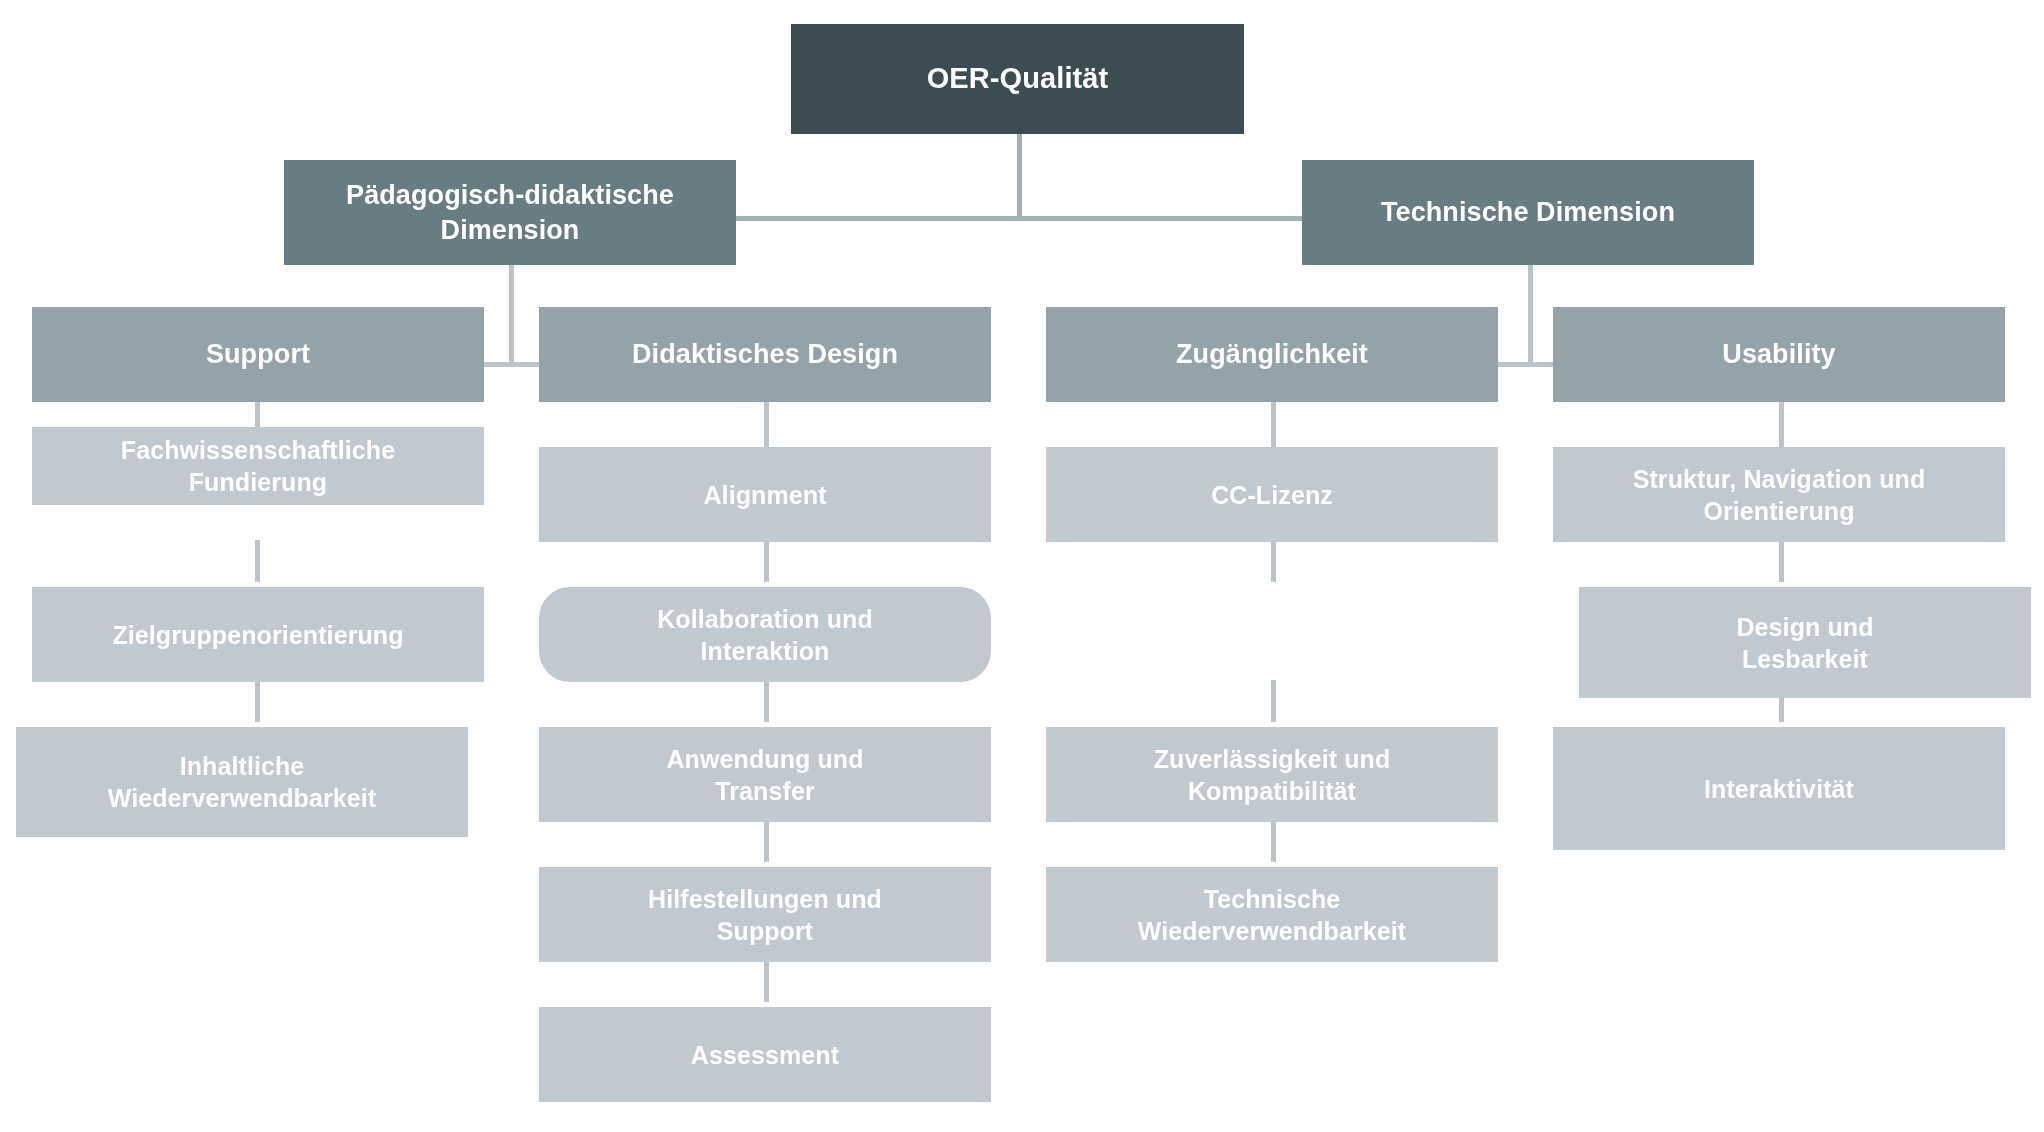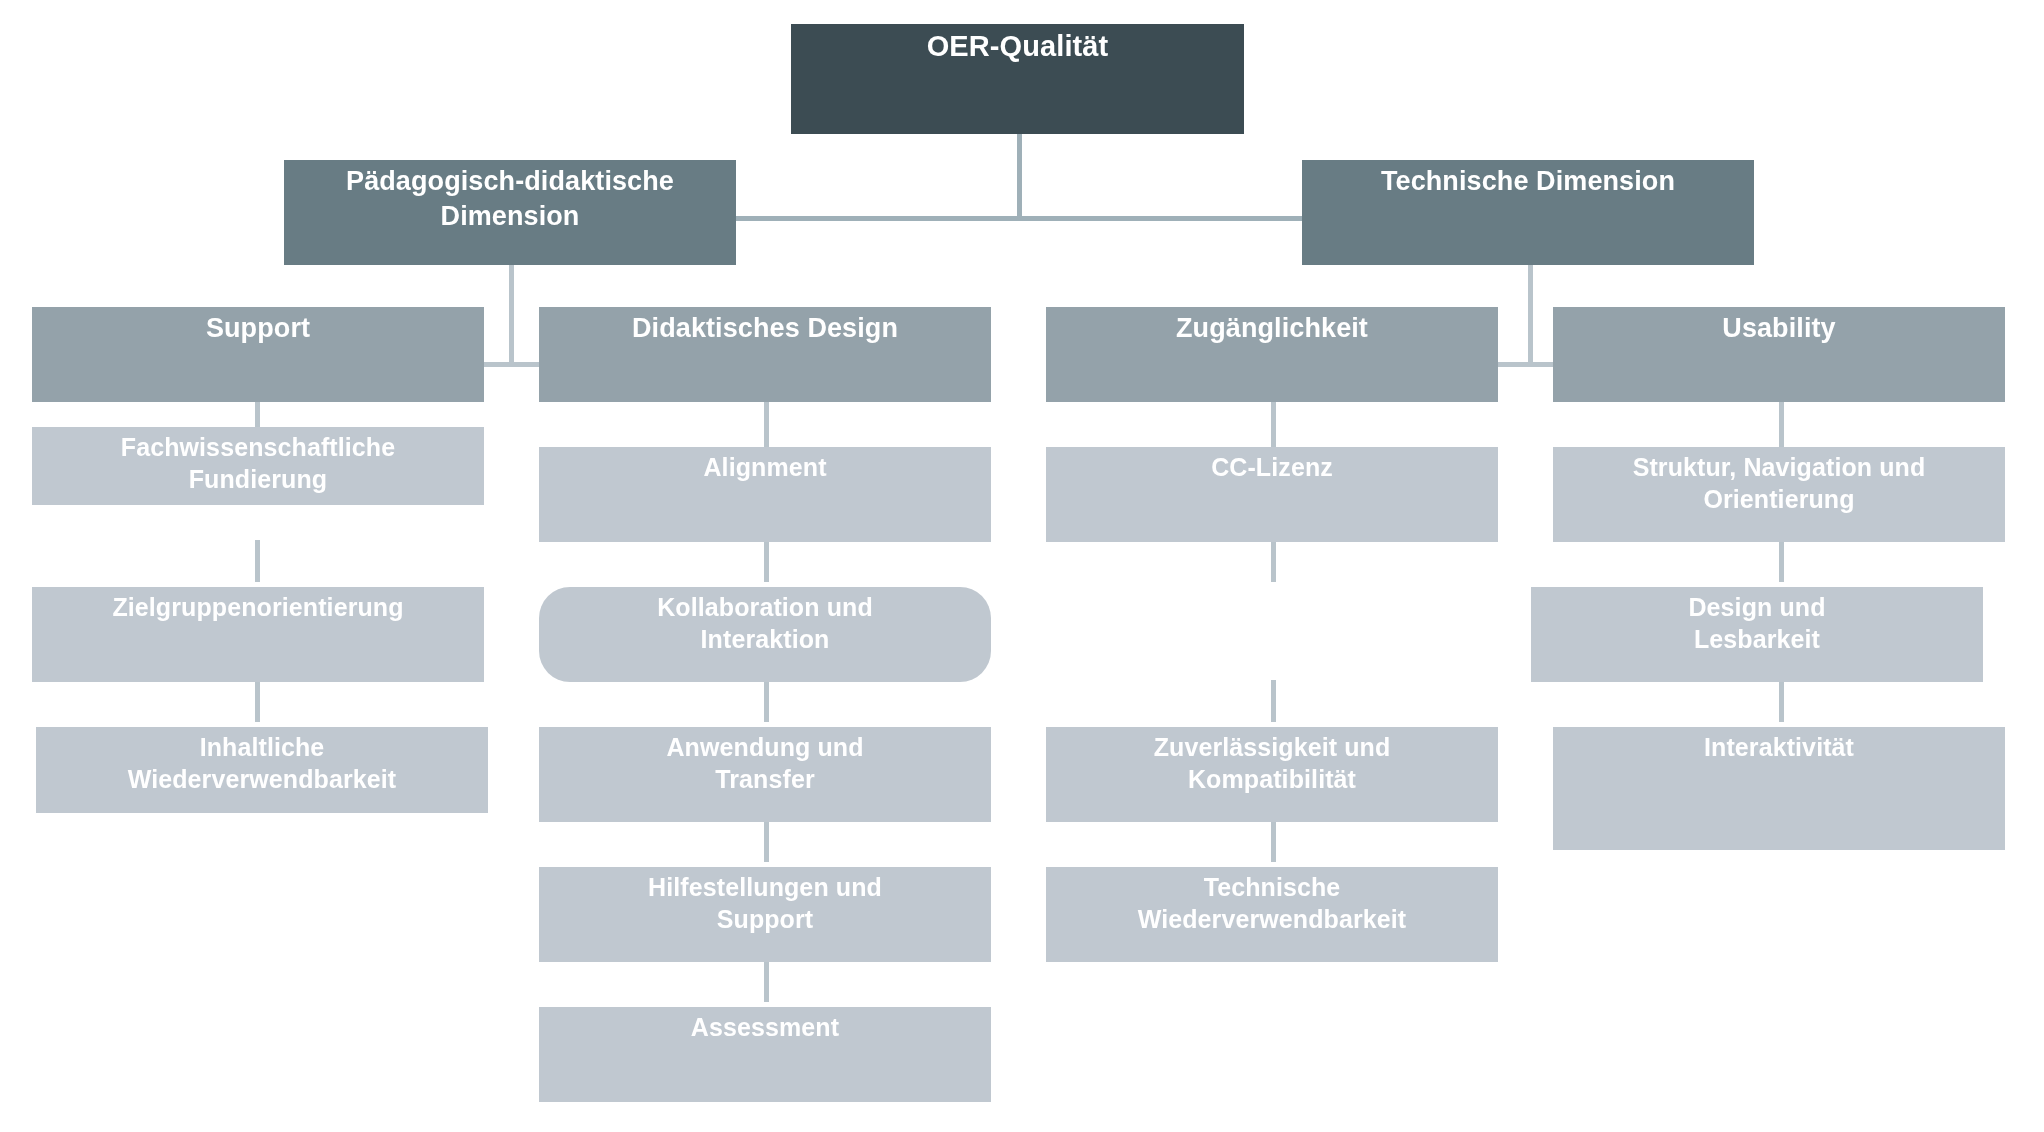--- a/index.html
+++ b/index.html
@@ -18,21 +18,21 @@
     width: 2044px;
     height: 1132px;
     background: #ffffff;
   }
 
   
   .node {
     position: absolute;
     box-sizing: border-box;
     display: flex;
-    align-items: flex-start;
+    align-items: center;
     justify-content: center;
     text-align: center;
     color: #ffffff;
     font-weight: bold;
     line-height: 1.28;
     padding: 4px 10px;
     letter-spacing: 0.1px;
   }
   .node .label {
     display: block;
@@ -117,21 +117,21 @@
     <span class="label">Usability</span>
   </div>
 
   <div class="node lvl-leaf" style="left:32px; top:427px; width:452px; height:78px;">
     <span class="label">Fachwissenschaftliche
 Fundierung</span>
   </div>
   <div class="node lvl-leaf" style="left:32px; top:587px; width:452px; height:95px;">
     <span class="label">Zielgruppenorientierung</span>
   </div>
-  <div class="node lvl-leaf" style="left:36px; top:727px; width:452px; height:86px;">
+  <div class="node lvl-leaf" style="left:16px; top:727px; width:452px; height:110px;">
     <span class="label">Inhaltliche
 Wiederverwendbarkeit</span>
   </div>
 
   <div class="node lvl-leaf" style="left:539px; top:447px; width:452px; height:95px;">
     <span class="label">Alignment</span>
   </div>
   <div class="node lvl-leaf" style="left:539px; top:587px; width:452px; height:95px;border-radius:31px;">
     <span class="label">Kollaboration und
 Interaktion</span>
@@ -157,21 +157,21 @@
   </div>
   <div class="node lvl-leaf" style="left:1046px; top:867px; width:452px; height:95px;">
     <span class="label">Technische
 Wiederverwendbarkeit</span>
   </div>
 
   <div class="node lvl-leaf" style="left:1553px; top:447px; width:452px; height:95px;">
     <span class="label">Struktur, Navigation und
 Orientierung</span>
   </div>
-  <div class="node lvl-leaf" style="left:1531px; top:587px; width:452px; height:95px;">
+  <div class="node lvl-leaf" style="left:1579px; top:587px; width:452px; height:111px;">
     <span class="label">Design und
 Lesbarkeit</span>
   </div>
   <div class="node lvl-leaf" style="left:1553px; top:727px; width:452px; height:123px;">
     <span class="label">Interaktivität</span>
   </div>
 
 </div>
 
 </body></html>

